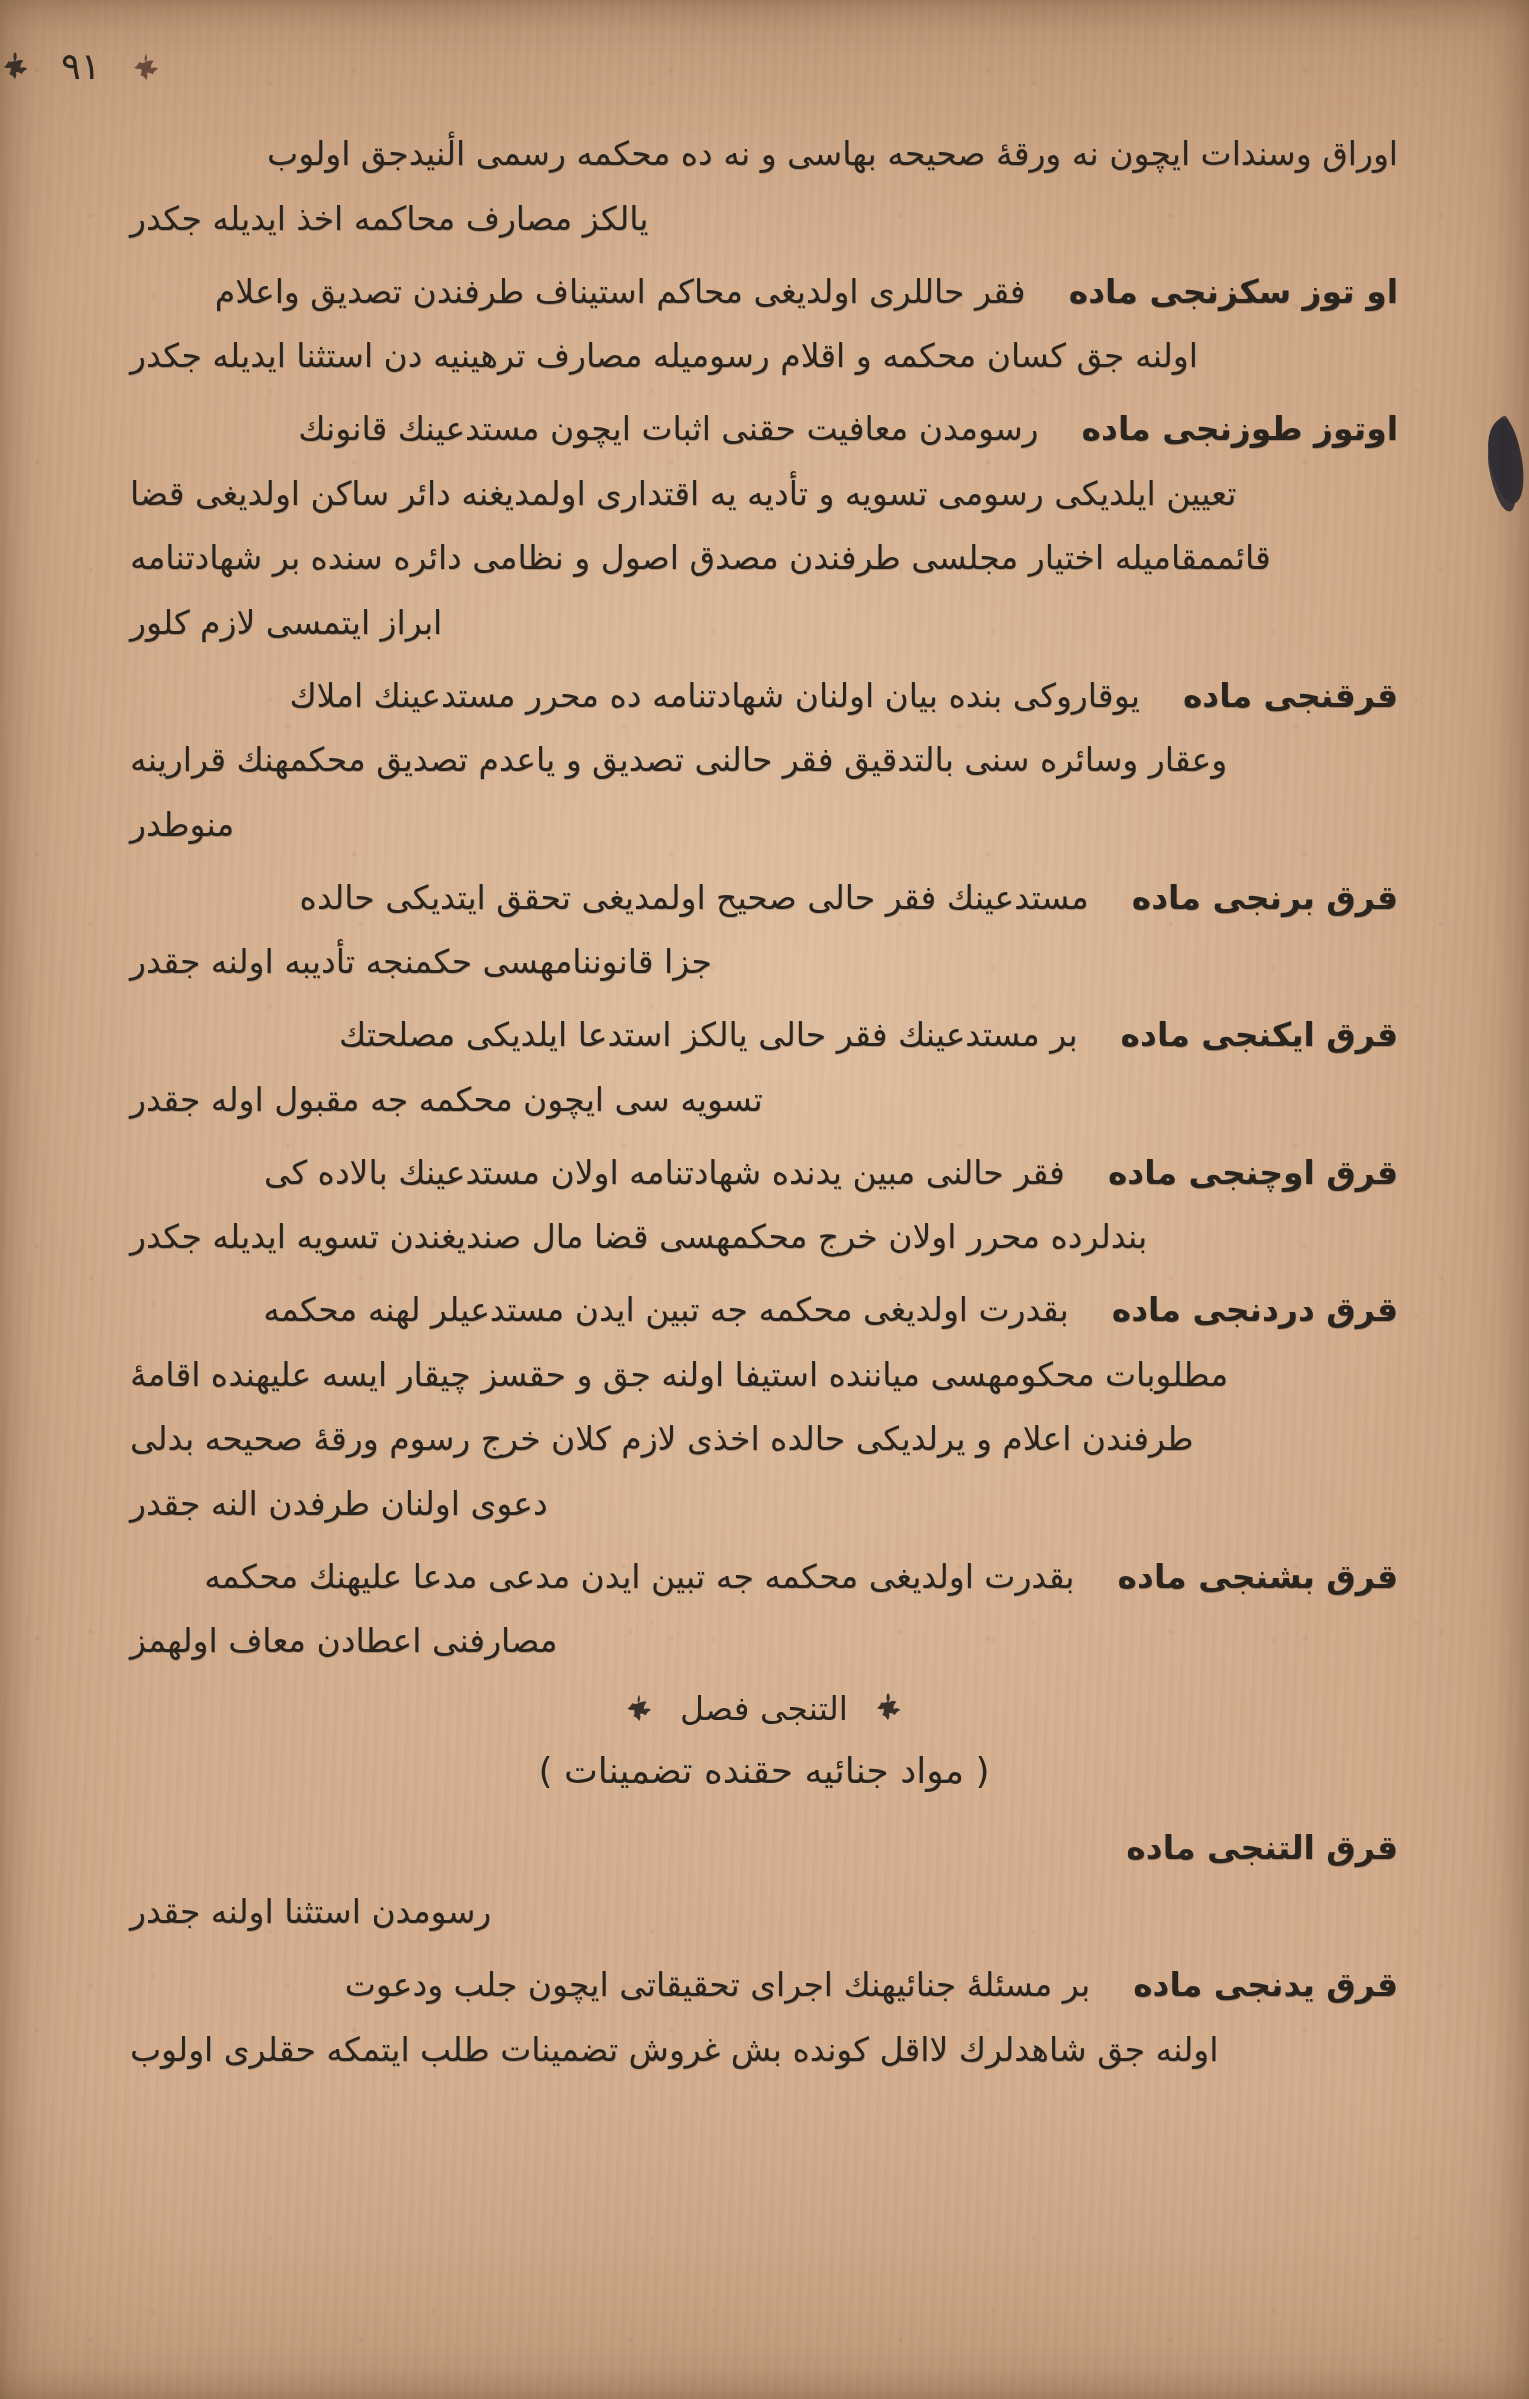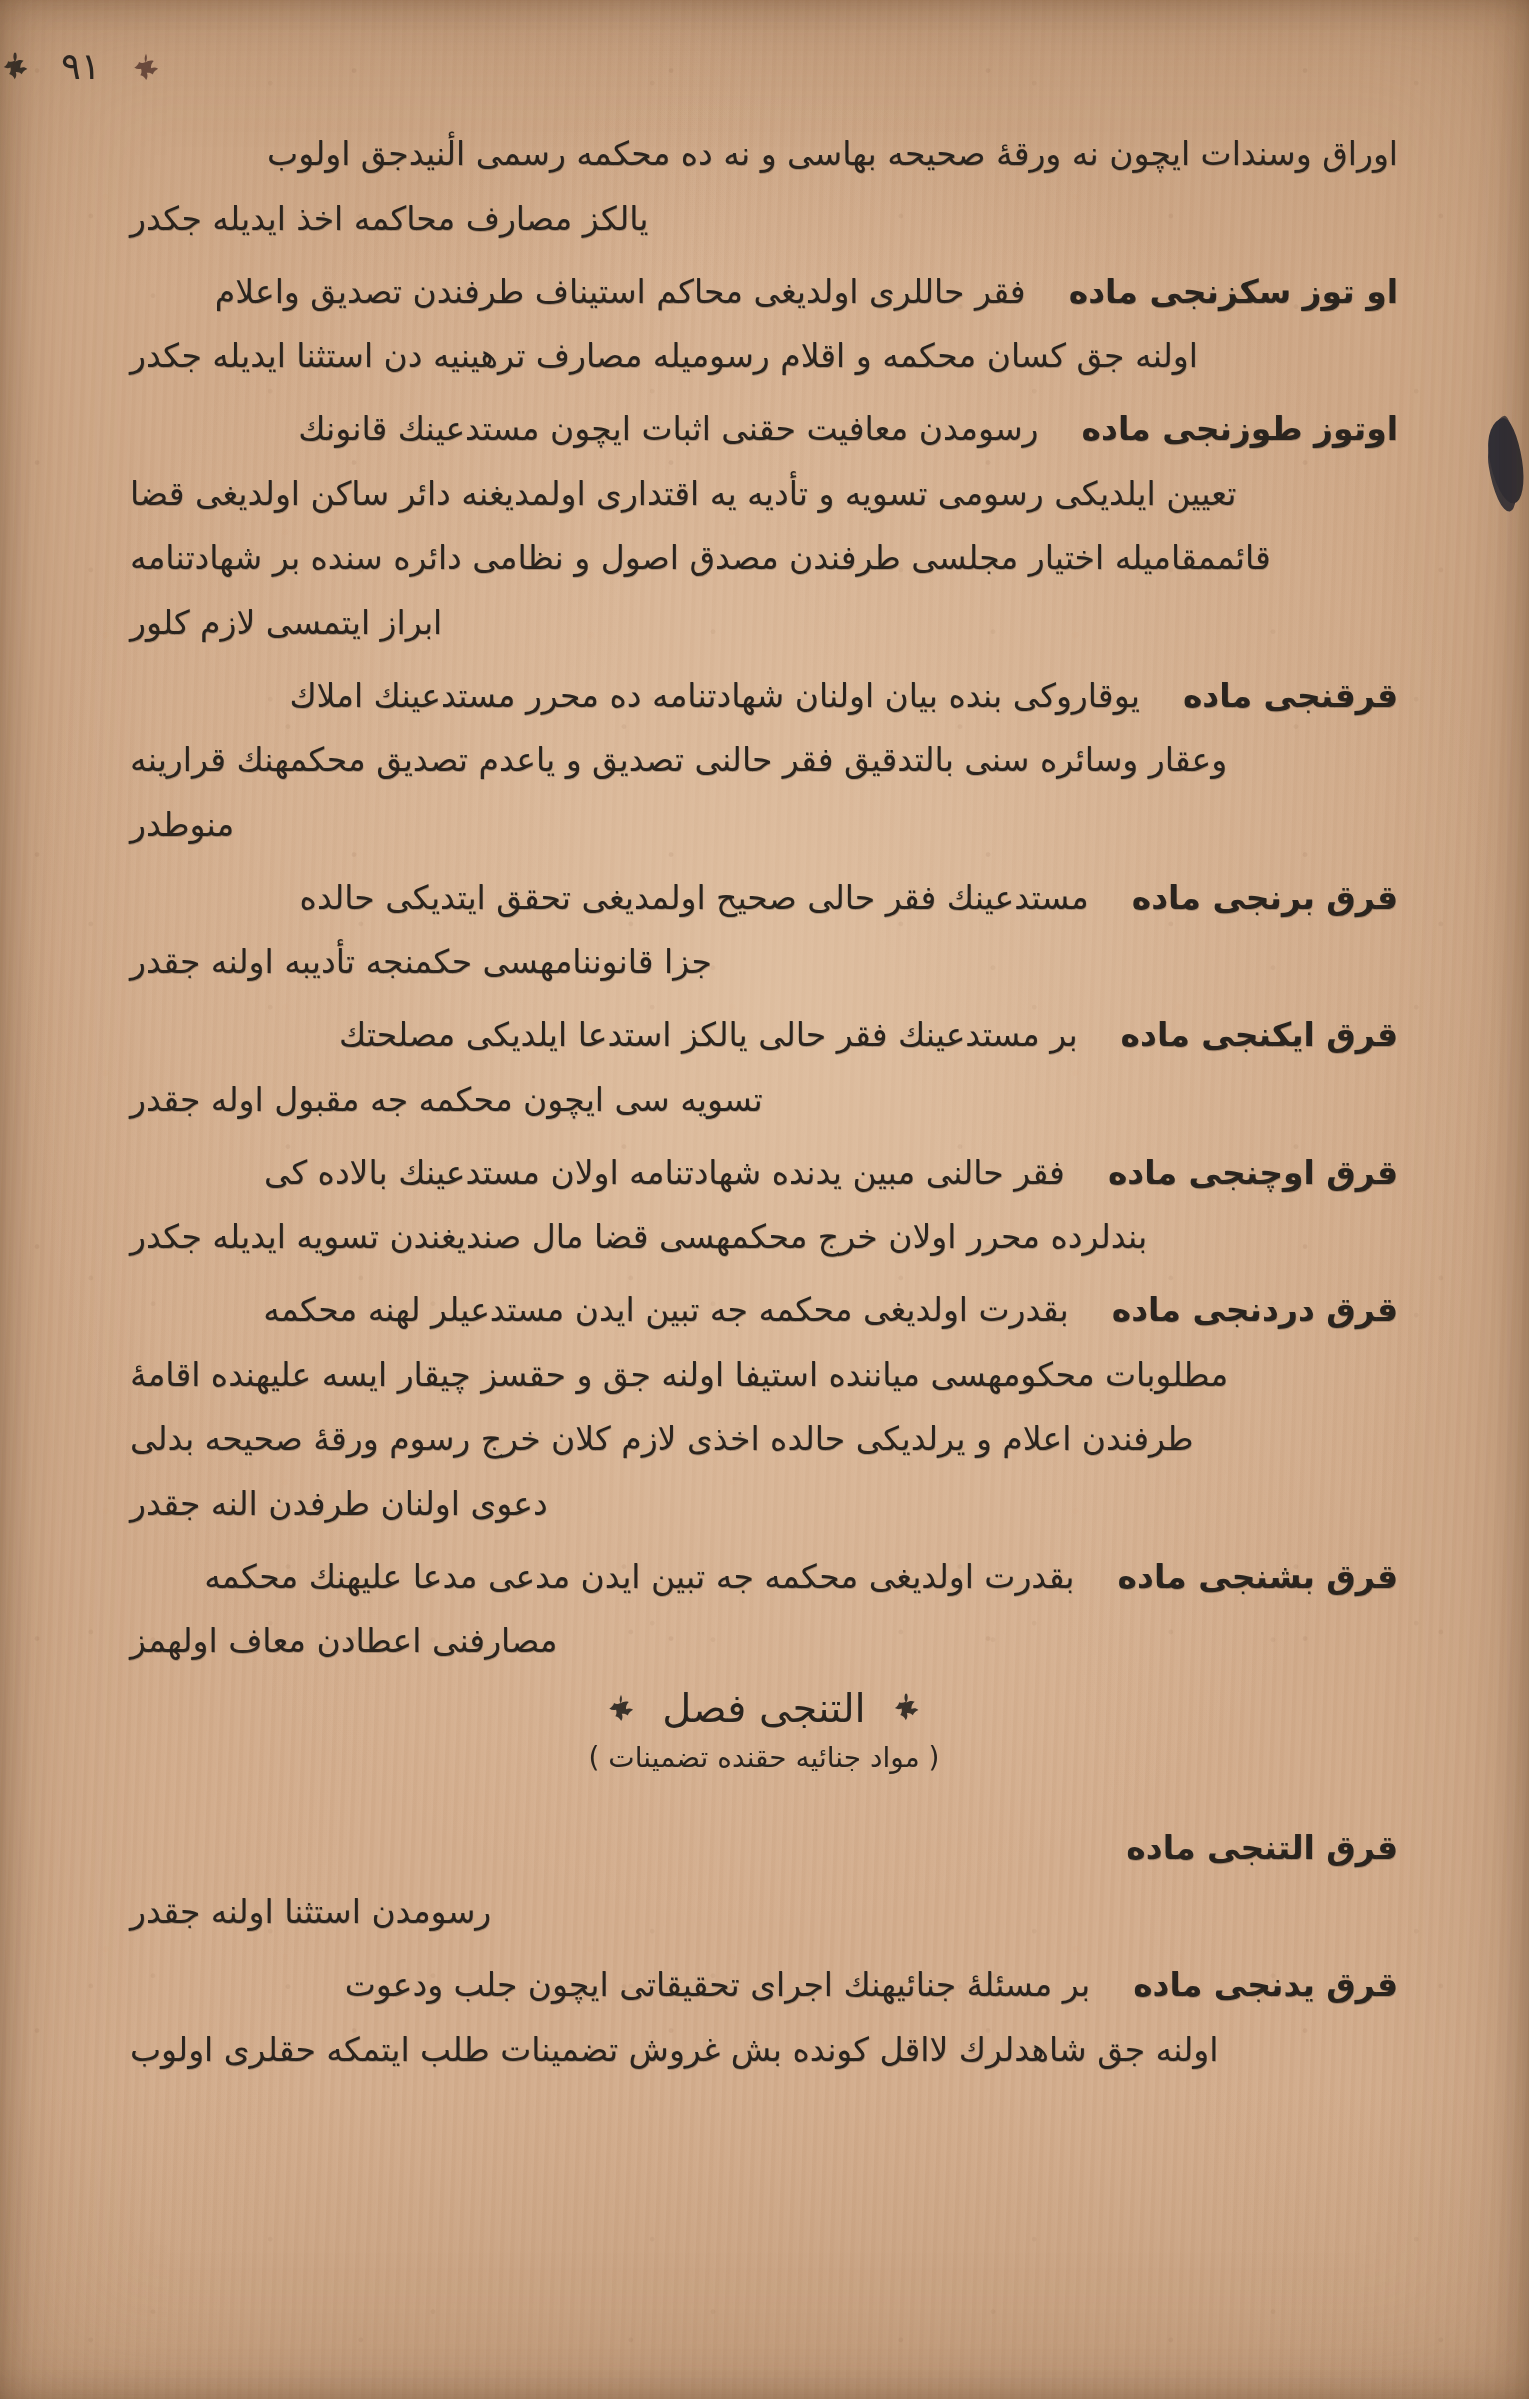--- a/index.html
+++ b/index.html
@@ -110,35 +110,35 @@
   .line span { display: inline-block; }
 
   
   .art-start { margin-top: 15px; }
 
   
   .chapter-head {
     text-align: center;
     margin: 24px 0 5.6px 0;
     color: #2a241e;
-    font-size: 40px;
+    font-size: 33px;
     display: flex;
     align-items: center;
     justify-content: center;
     gap: 24px;
     height: 54px;
   }
   .chapter-sub {
     text-align: center;
     color: #2a241e;
-    font-size: 28px;
+    font-size: 36px;
     margin: 1.9px 0 13px 0;
     height: 50px;
     display: flex;
-    align-items: flex-start;
+    align-items: flex-end;
     justify-content: center;
   }
 
   
   .ink-blot {
     position: absolute;
     top: 418px;
     right: 7.5px;
     width: 32px;
     height: 86px;

